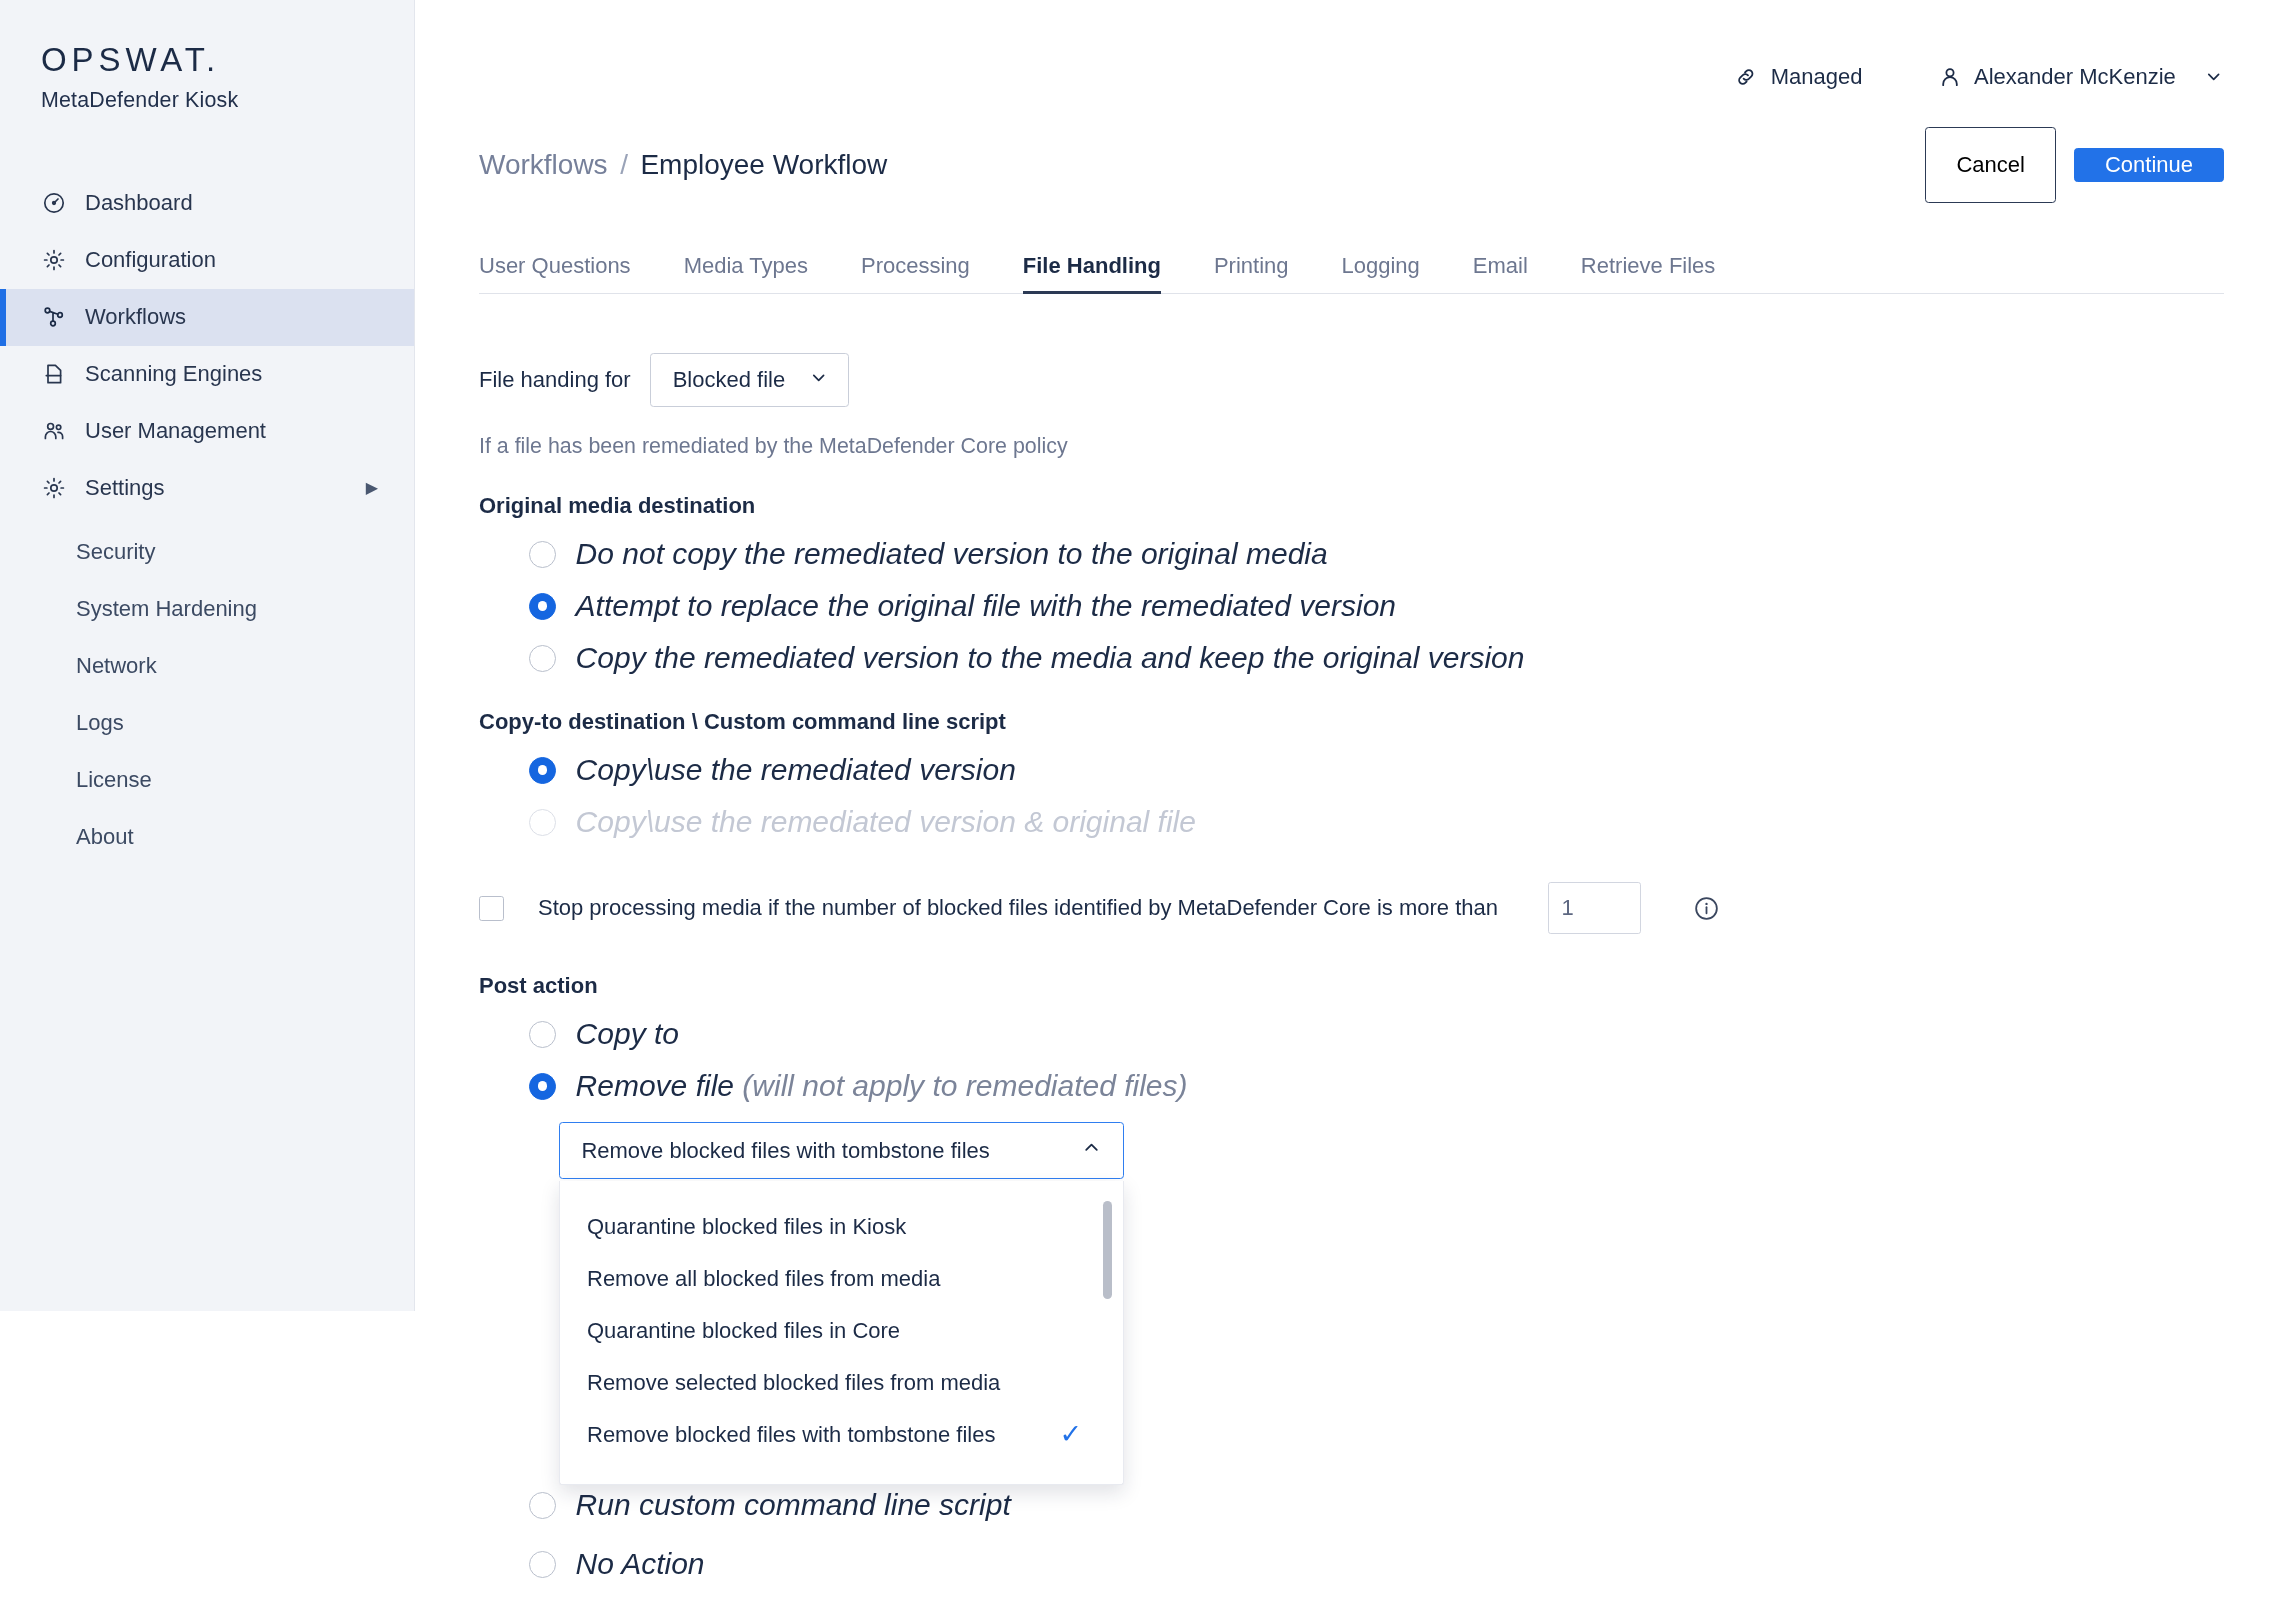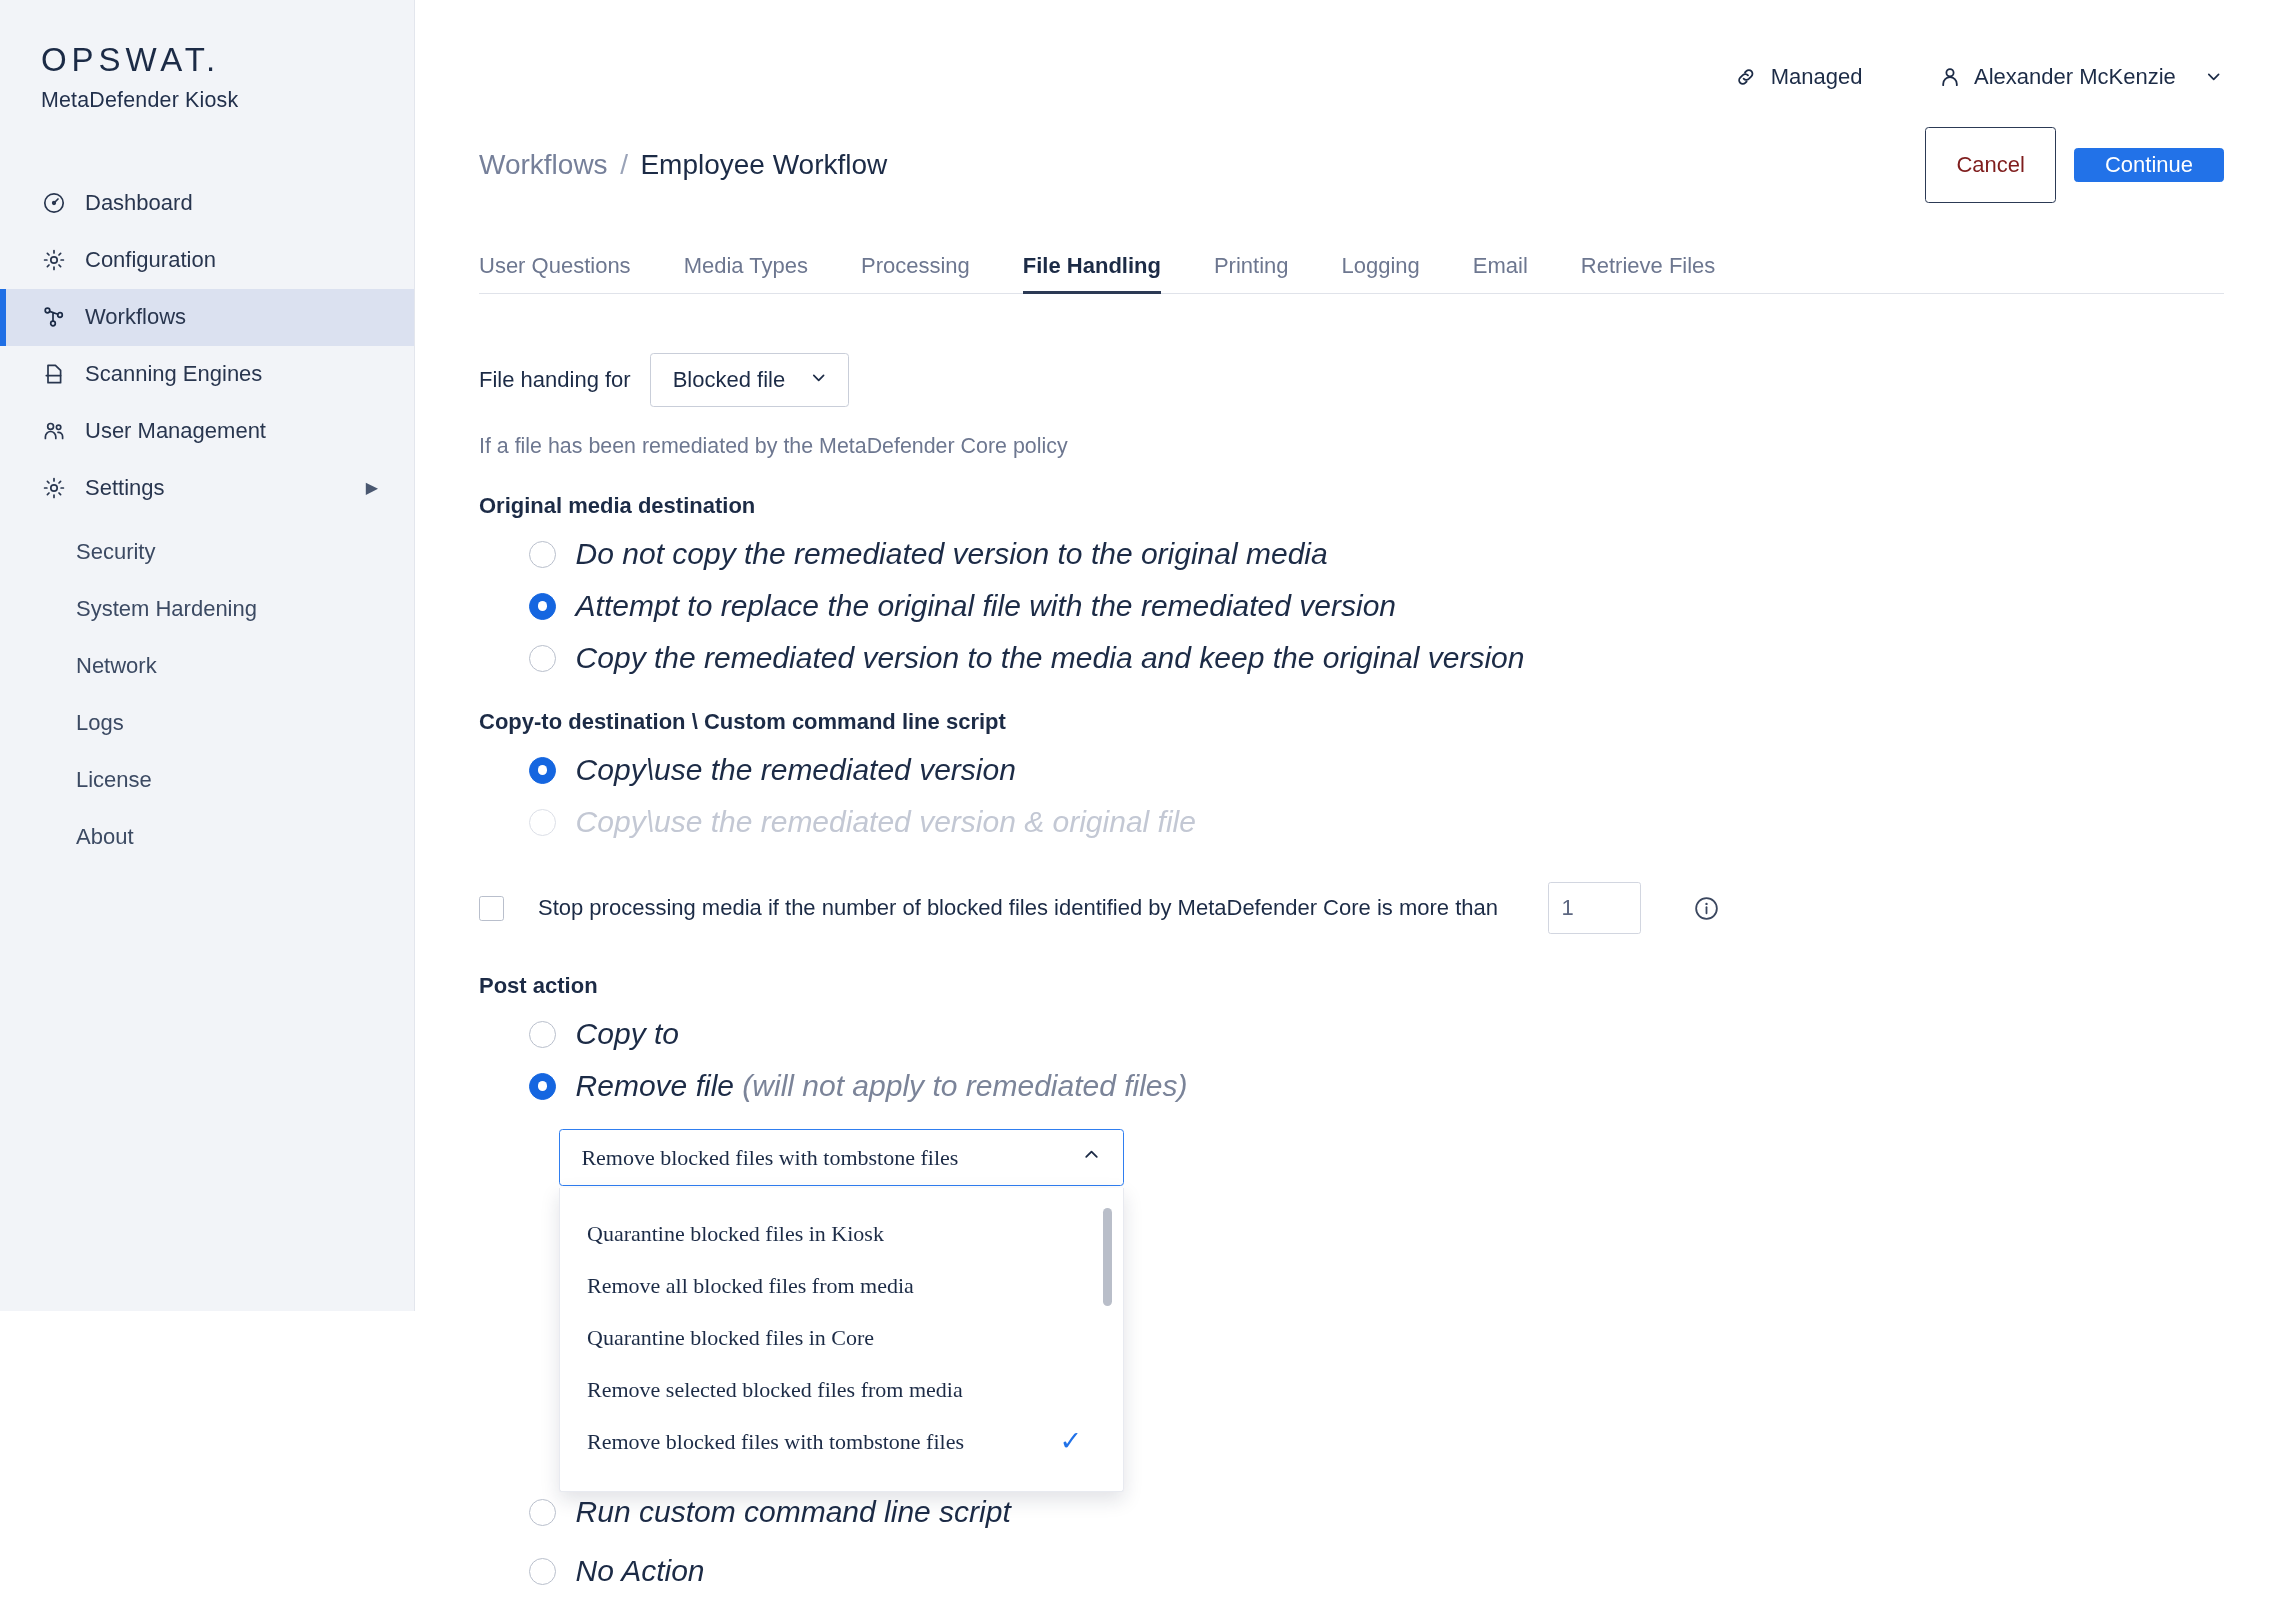--- a/index.html
+++ b/index.html
@@ -76,21 +76,21 @@
   .crumb-link { color: #76809a; cursor: pointer; }
   .crumb-sep { color: #9aa3b8; }
   .crumb-current { color: #1c2b46; }
 
   .actions { display: flex; align-items: center; gap: 18px; }
   .btn {
     font-family: inherit; font-size: 22px; border-radius: 3.6px;
     cursor: pointer; line-height: 1;
   }
   .btn-cancel {
-    background: #fff; color: #7f1d1d; border: 1.3px solid #2c3a55;
+    background: #fff; color: #000000; border: 1.3px solid #2c3a55;
     padding: 26px 30px;
   }
   .btn-continue {
     background: #2272e8; color: #fff; border: 1.3px solid #2272e8;
     padding: 5px 30px;
   }
 
   .tabs {
     display: flex; align-items: flex-end; gap: 0;
     border-bottom: 1.3px solid #e0e3ea;
@@ -157,21 +157,21 @@
   }
   .stop-text { font-size: 22px; color: #1c2b46; }
   .num-input {
     width: 93px; height: 52px; border: 1.3px solid #d2d6e0; border-radius: 2.7px;
     font-family: inherit; font-size: 22px; color: #5d6781;
     padding: 0 12.5px; margin-left: 16px; background: #fff;
   }
   .info-icon { margin-left: 18px; display: flex; align-items: center; }
 
   
-  .dd-wrap { margin-left: 80px; margin-top: 26px; width: 565px; position: relative; font-family: Liberation Serif, serif; }
+  .dd-wrap { margin-left: 80px; margin-top: 19px; width: 565px; position: relative; }
   .dd-control {
     display: flex; align-items: center; justify-content: space-between;
     height: 57px; border: 1.8px solid #2f7ef0; border-radius: 3.6px;
     padding: 0 19.6px 0 21.4px; font-size: 22px; color: #1c2b46;
     background: #fff; cursor: pointer;
   }
   .dd-menu {
     position: absolute; top: 59px; left: 0; width: 565px;
     background: #fff; border: 0.9px solid #e8eaf0; border-top: none;
     border-radius: 0 0 3.6px 3.6px;

